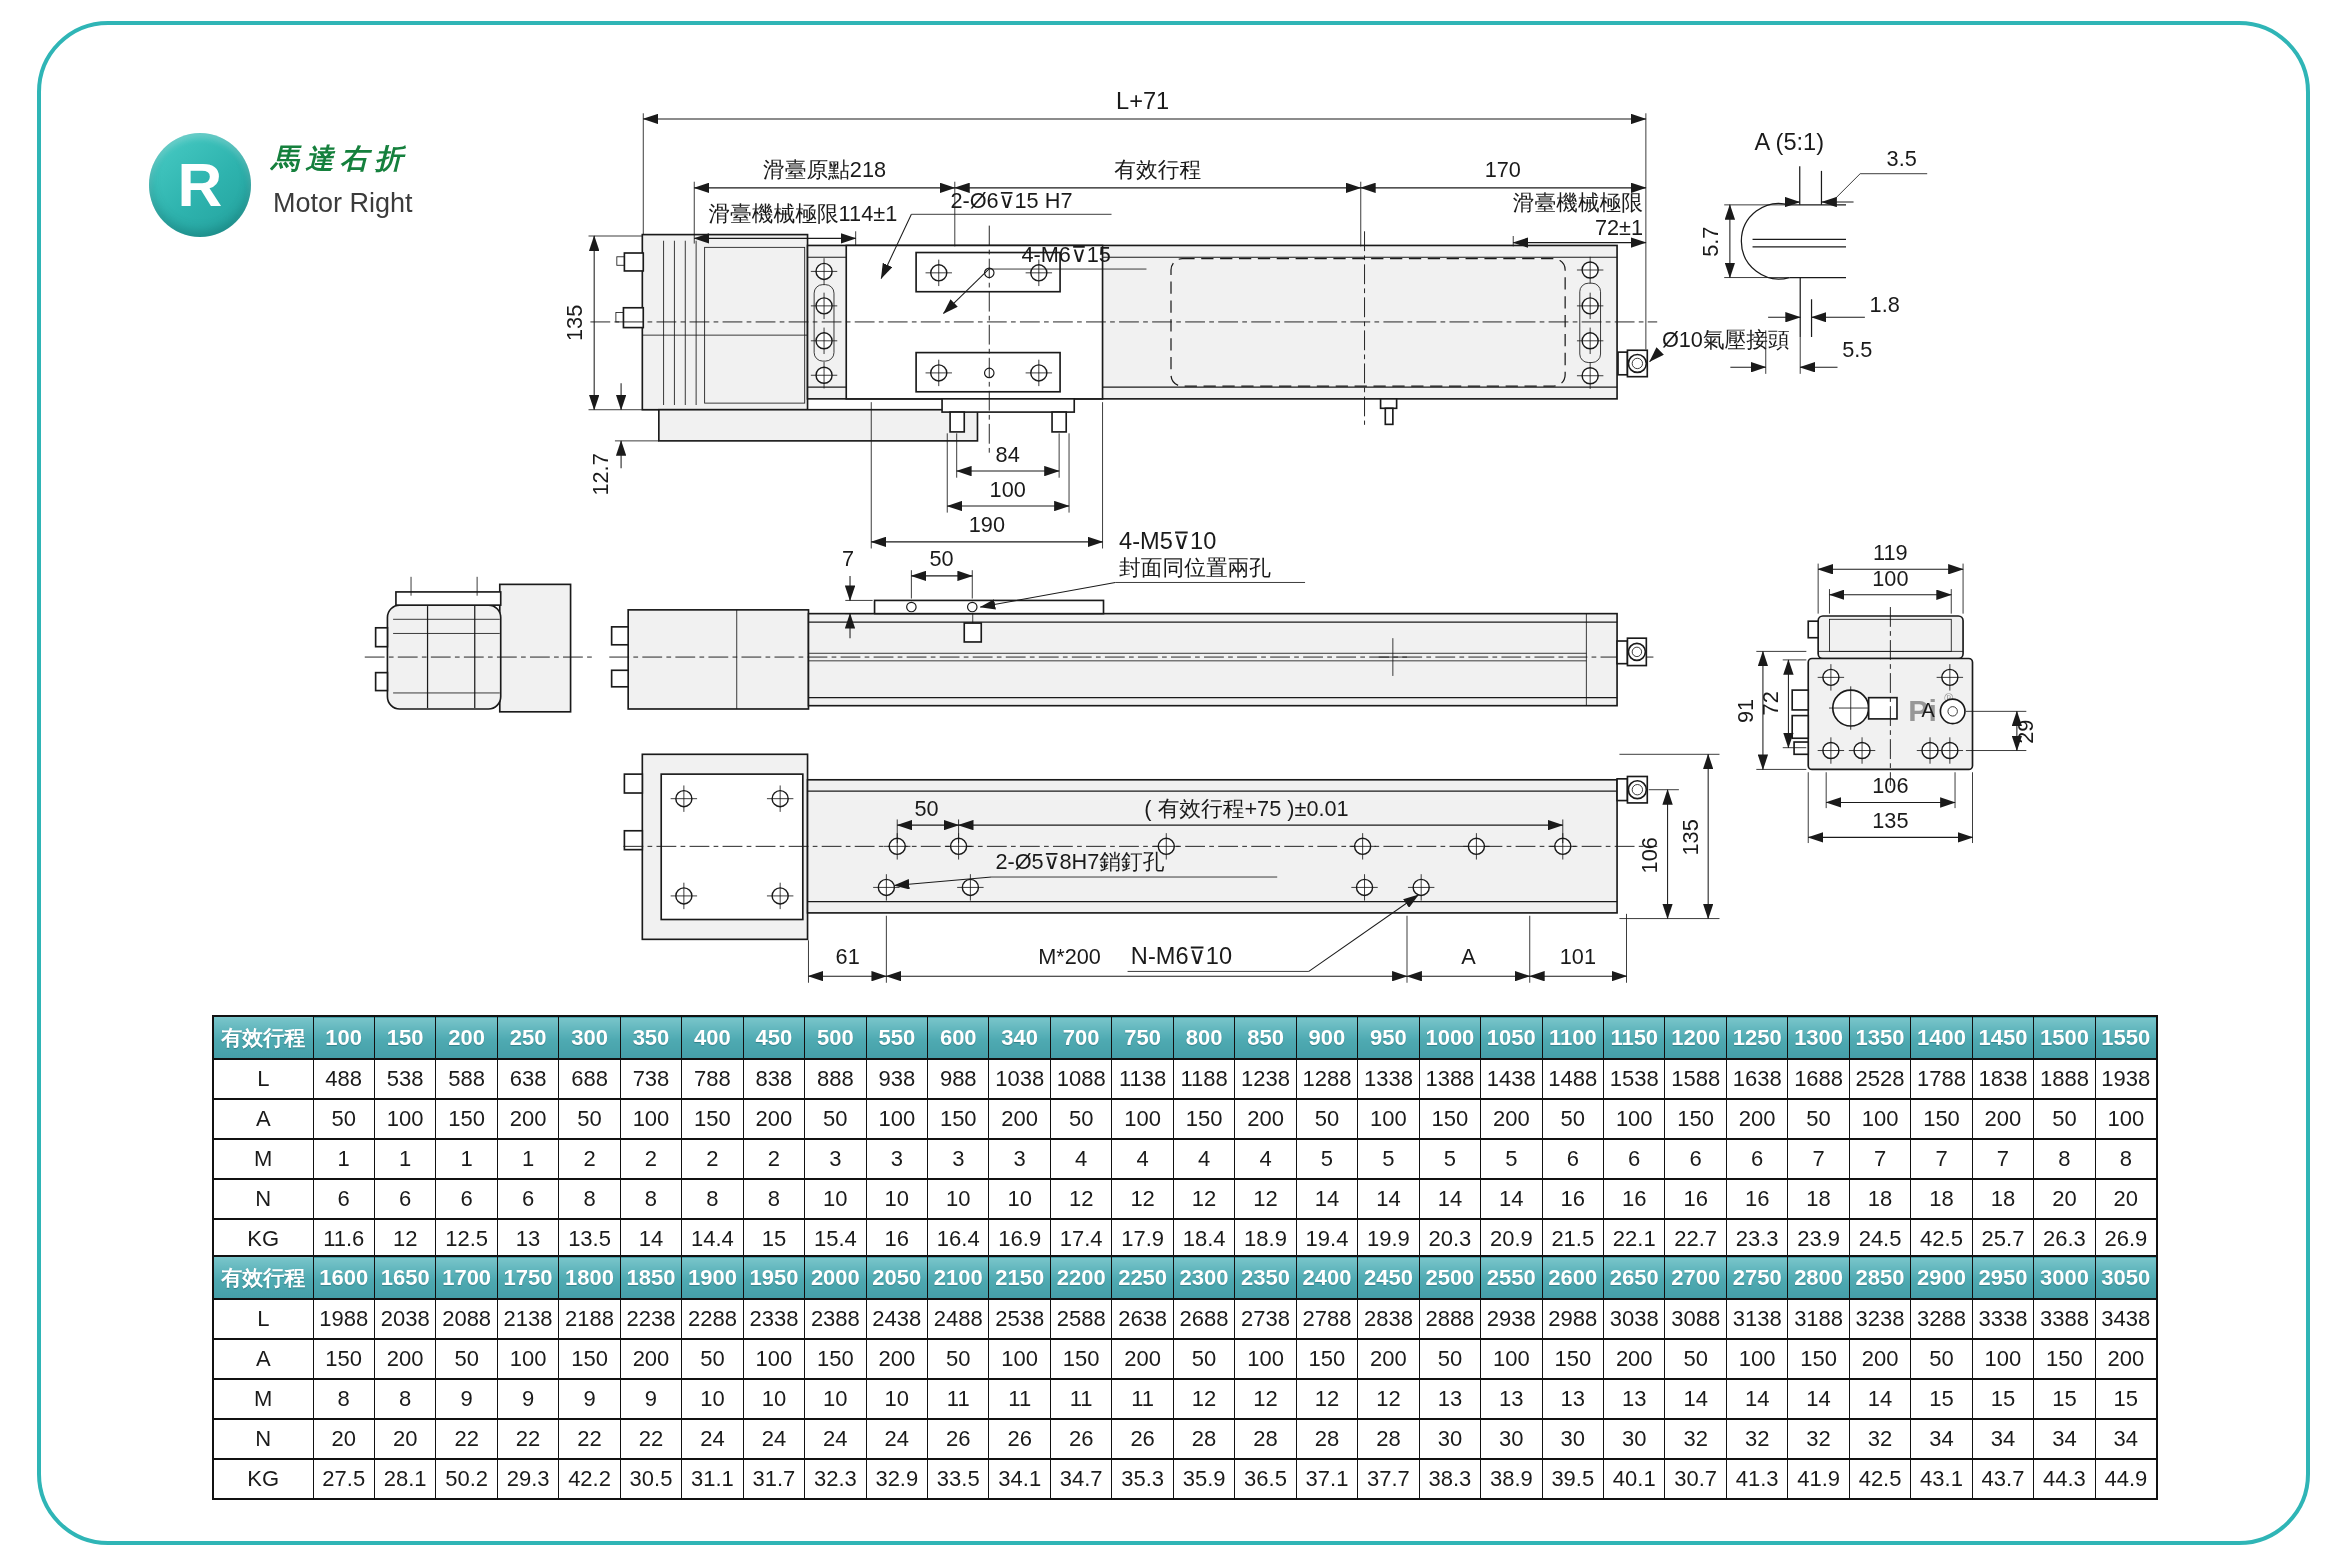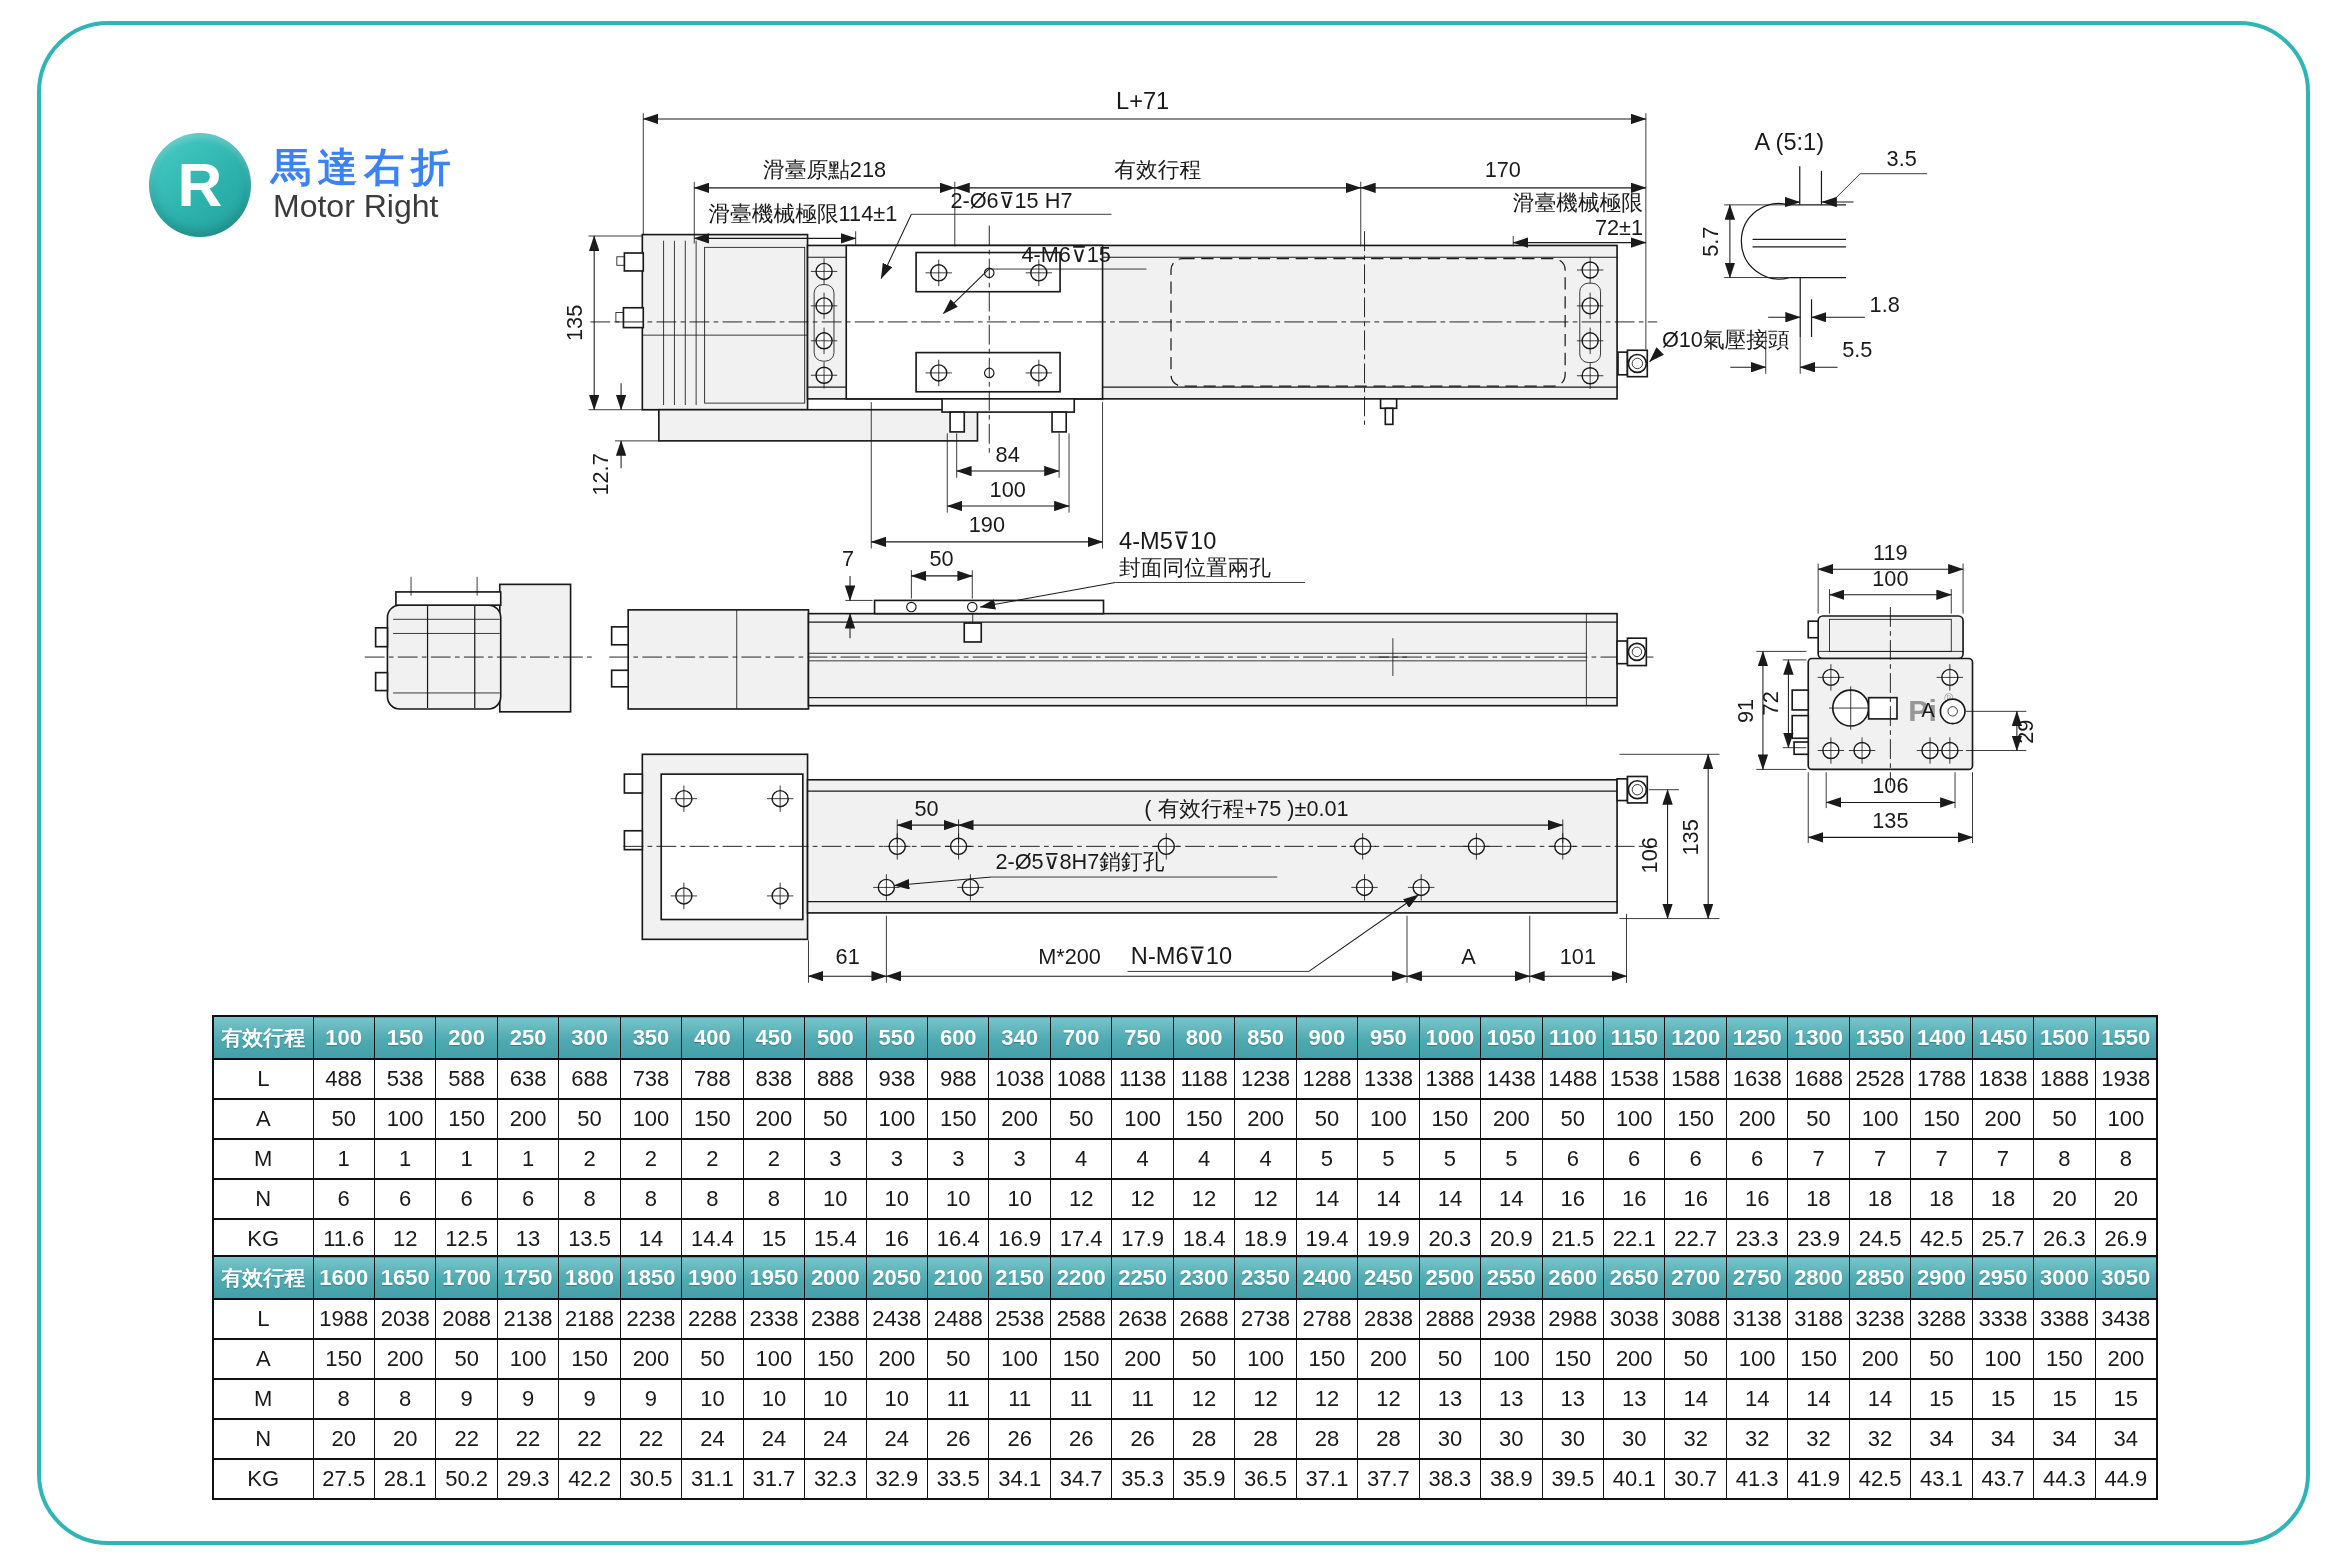--- a/index.html
+++ b/index.html
@@ -3,22 +3,22 @@
 <meta charset="utf-8">
 <style>
   html,body{margin:0;padding:0;background:#ffffff;}
   body{width:2342px;height:1561px;position:relative;font-family:"Liberation Sans",sans-serif;color:#1a1a1a;overflow:hidden;}
   #frame{position:absolute;left:37px;top:21px;width:2265px;height:1516px;border:4.2px solid #2FB5B6;border-radius:71px;}
   #badge{position:absolute;left:149px;top:133px;width:102px;height:104px;border-radius:50%;
          background:linear-gradient(140deg,#4ACDC6 0%,#2EB3AE 55%,#23A09C 100%);
          box-shadow:inset 0 -5.7px 10.4px rgba(0,70,70,.28), inset 0 4.7px 6.6px rgba(255,255,255,.25);
          display:flex;align-items:center;justify-content:center;}
   #badge .letter{font-size:62px;font-weight:bold;color:#ffffff;line-height:1;}
-  #title-zh{position:absolute;left:271px;top:140px;font-size:40px;font-weight:bold;letter-spacing:6.6px;color:#3b82f6;}
-  #title-en{position:absolute;left:273px;top:188px;font-size:32px;color:#3b3b3b;}
+  #title-zh{position:absolute;left:271px;top:140px;font-size:28px;font-weight:bold;letter-spacing:6.6px;color:#15803d;font-style:italic;}
+  #title-en{position:absolute;left:273px;top:188px;font-size:27px;color:#3b3b3b;}
   svg text{font-family:"Liberation Sans",sans-serif;fill:#1a1a1a;font-size:46px;}
   svg .big{font-size:50px;}
   svg .logo{font-size:64px;font-weight:bold;fill:#979797;}
   svg .reg{font-size:26px;fill:#979797;}
   .part{fill:#f1f1f1;stroke:#1a1a1a;stroke-width:3.5;}
   .white{fill:#ffffff;stroke:#1a1a1a;stroke-width:3.5;}
   .ln{stroke:#1a1a1a;stroke-width:2.6;fill:none;}
   .thin{stroke:#1a1a1a;stroke-width:1.8;fill:none;}
   .dim{stroke:#1a1a1a;stroke-width:2.2;fill:none;}
   .ext{stroke:#1a1a1a;stroke-width:1.8;fill:none;}

